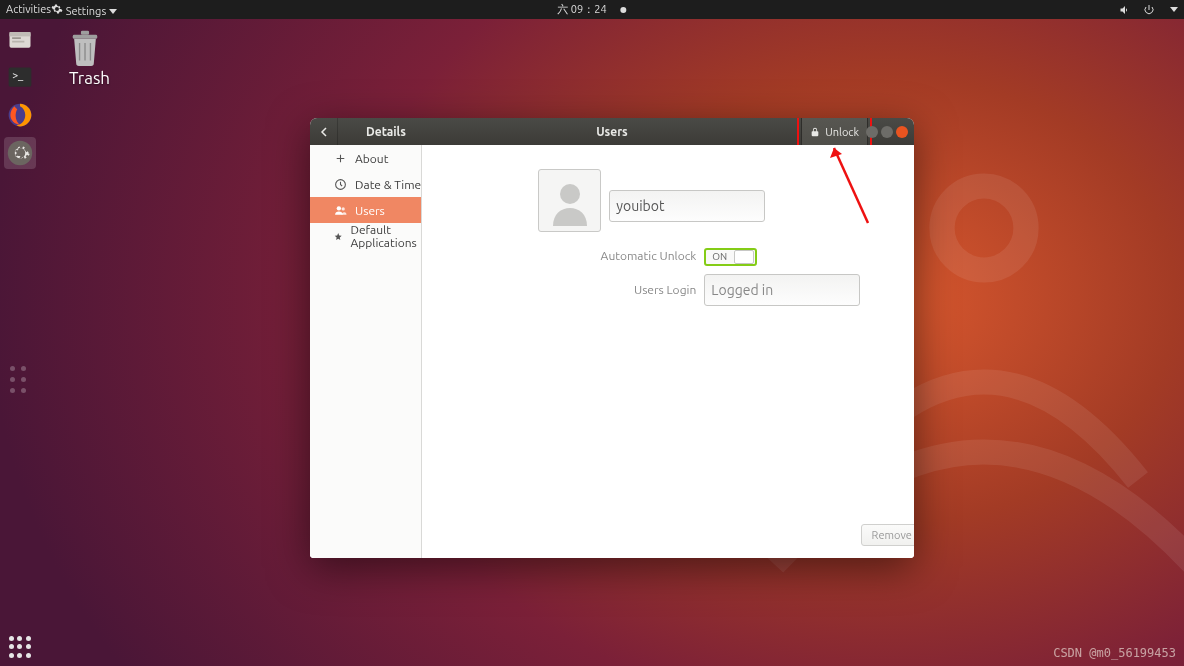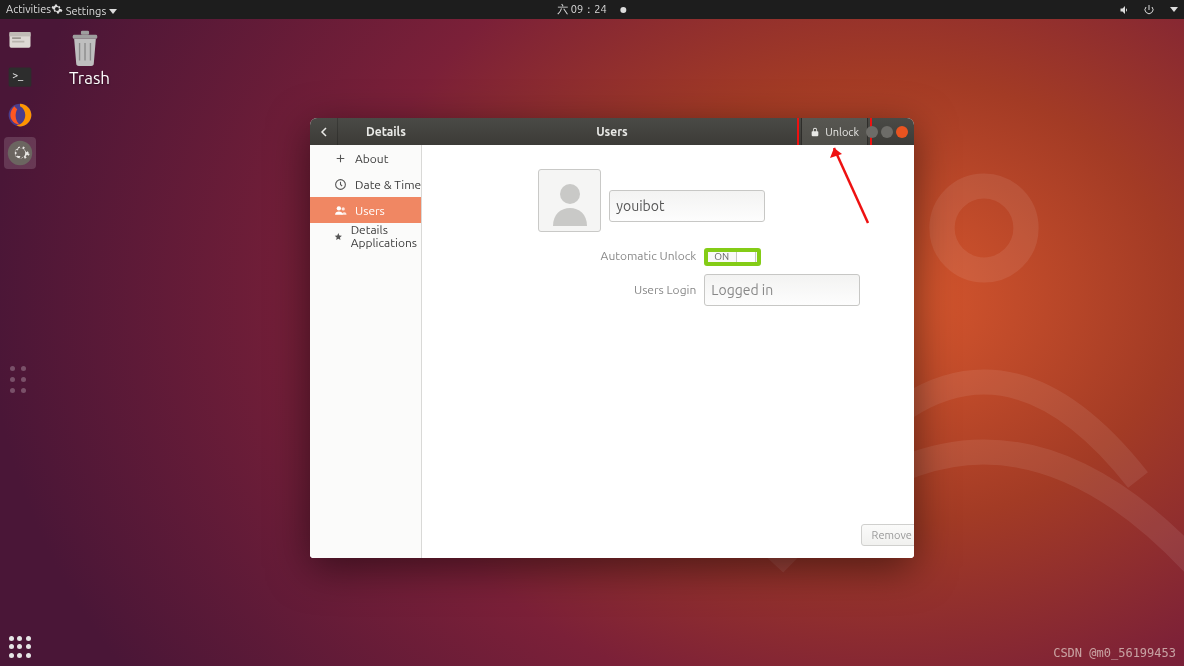--- a/index.html
+++ b/index.html
@@ -43,21 +43,21 @@
 .side-item svg { width:13px; height:13px; }
 .content { flex:1; position:relative; padding:24px 0 0 0; background:#fff;}
 .form-row { display:flex; align-items:center; margin-bottom:8px; padding-right:112px;}
 .form-label { width:282px; text-align:right; font-size:12px; color:#888; padding-right:8px;}
 .form-field { width:156px; }
 .text-input { width:100%; height:32px; border:1px solid #c7c7c5; border-radius:3px; background:linear-gradient(#f3f3f2,#fdfdfd); font-size:14px; padding:0 6px; color:#555;}
 .text-input[readonly]{color:#888;}
 .avatar-box { position:absolute; left:116px; top:24px; width:63px; height:63px; border:1px solid #c9c9c7; border-radius:3px; background:#f5f5f4; display:flex; align-items:center; justify-content:center;}
 .name-input { position:absolute; left:187px; top:45px; width:156px;}
 .fields-block { margin-top:76px;}
-.toggle { display:inline-flex; align-items:center; border:4px solid #84cc16; border-radius:3px; height:18px; background:#f9f9f8; overflow:hidden;}
+.toggle { display:inline-flex; align-items:center; border:2px solid #84cc16; border-radius:3px; height:18px; background:#f9f9f8; overflow:hidden;}
 .toggle .lbl{font-size:10px; padding:0 6px; color:#666;}
 .toggle .knob{width:20px; height:14px; background:#fff; border:1px solid #c7c7c5; border-radius:2px; margin:1px;}
 .remove-btn { position:absolute; right:14px; bottom:12px; font-size:11px; color:#999; background:linear-gradient(#fbfbfa,#f1f1ef); border:1px solid #d0d0ce; border-radius:3px; padding:4px 10px; cursor:not-allowed;}
 
 .arrow-svg { position:absolute; left:828px; top:138px; width:50px; height:90px; z-index:20; pointer-events:none;}
 
 .watermark { position:absolute; right:8px; bottom:6px; color:#e6d7d0; font-size:12px; opacity:0.7; font-family: monospace;}
 
 .bg-deco { position:absolute; right:-80px; top:60px; width:560px; height:560px; opacity:0.08; z-index:0;}
 .dots { position:absolute; left:10px; top:366px; display:grid; grid-template-columns:repeat(2,6px); grid-auto-rows:6px; gap:5px;}
@@ -204,21 +204,21 @@
             <path d="M2 20c0-4 3-6 7-6s7 2 7 6" fill="#fff"></path>
             <circle cx="17" cy="9" r="3" fill="#fff" opacity="0.8"></circle>
             <path d="M14 20c0-3 2-5 5-5s4 2 4 5" fill="#fff" opacity="0.8"></path>
           </svg>
         <span>Users</span>
       </div>
       <div class="side-item">
         <svg viewBox="0 0 24 24">
             <path fill="#555" d="M12 2l2.9 6.9L22 10l-5.5 4.8L18 22l-6-3.5L6 22l1.5-7.2L2 10l7.1-1.1z"></path>
           </svg>
-        <span>Details Applications</span>
+        <span>Default Applications</span>
       </div>
     </div>
     <div class="content">
       <div class="avatar-box">
         <svg width="50" height="50" viewBox="0 0 50 50">
           <circle cx="25" cy="18" r="10" fill="#c9c9c7"></circle>
           <path d="M8 50c0-12 8-18 17-18s17 6 17 18" fill="#c9c9c7"></path>
         </svg>
       </div>
       <div class="name-input">

